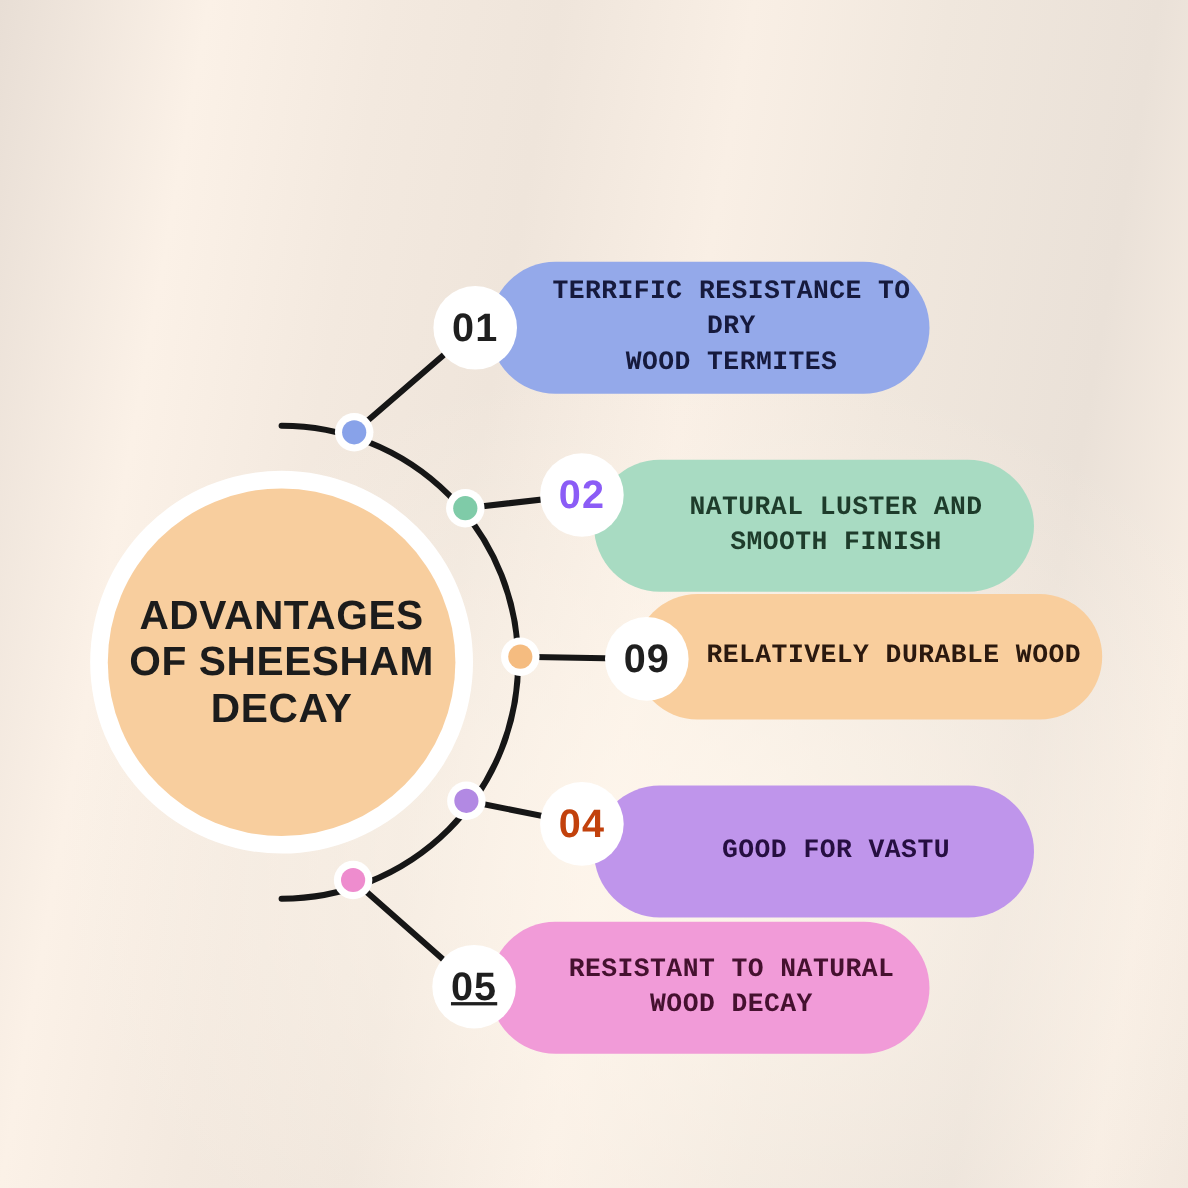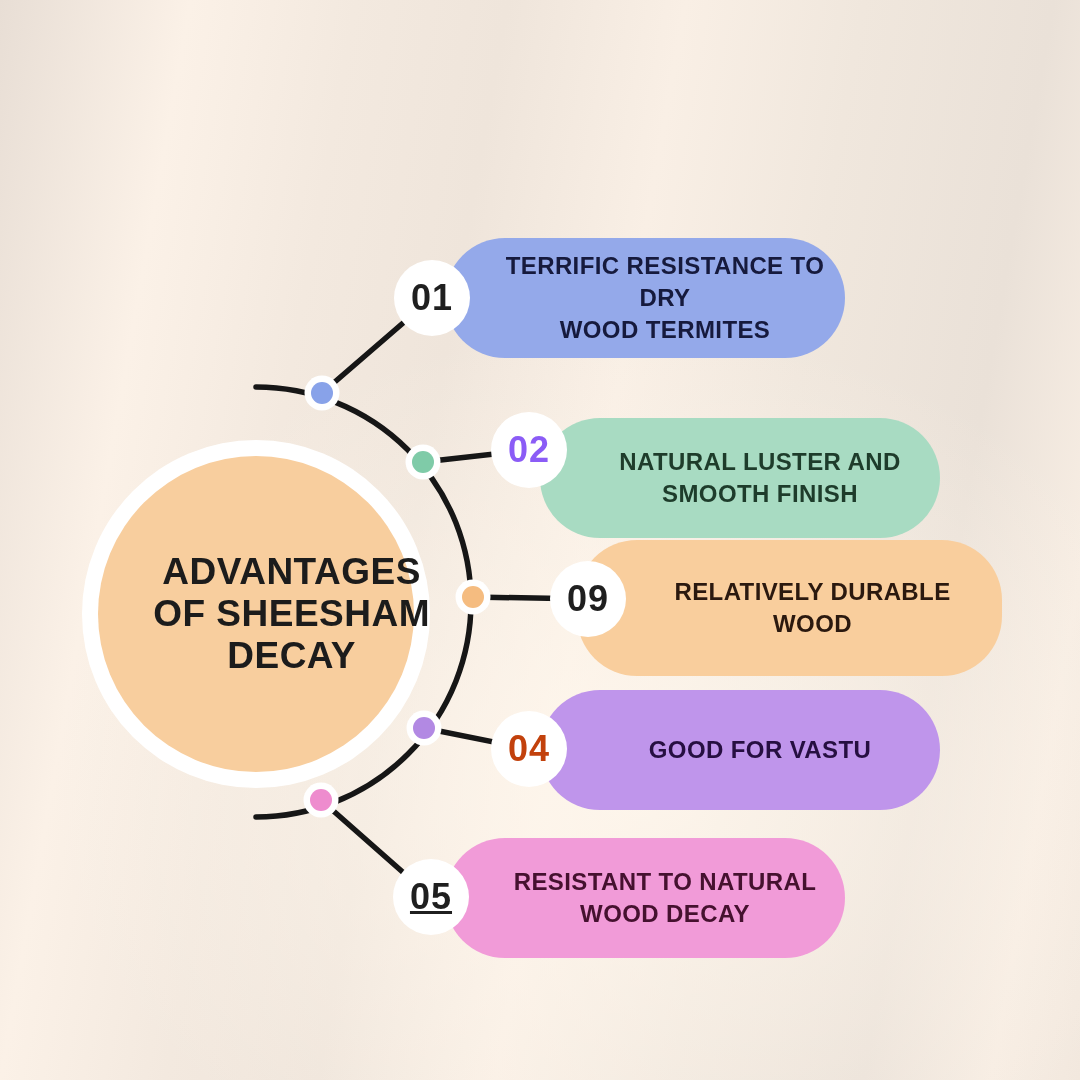--- a/index.html
+++ b/index.html
@@ -11,43 +11,44 @@
     background:
       radial-gradient(90% 70% at 58% 72%, rgba(255,247,237,0.85) 0%, rgba(255,247,237,0) 60%),
       linear-gradient(100deg,
         #E8DED5 0%, #FBF1E7 15%, #F3E9DF 28%, #EFE5DB 40%,
         #F9EFE5 54%, #F0E7DD 68%, #EAE1D8 83%, #F7EDE3 93%, #F2E8DE 100%);
   }
   .connector-svg{position:absolute;left:0;top:0;z-index:1;}
 
   
   .center-circle{
-    position:absolute;left:82px;top:440px;width:348px;height:348px;
+    position:absolute;left:82px;top:428px;width:348px;height:348px;
     border-radius:50%;z-index:2;
-    display:flex;align-items:center;justify-content:flex-end;
+    display:flex;align-items:center;justify-content:center;
   }
   .center-inner{position:absolute;inset:16px;border-radius:50%;}
   .center-title{
     position:relative;z-index:1;text-align:center;
     font-weight:bold;font-size:37px;line-height:42px;letter-spacing:0.5px;
   }
 
   
   .pill{
     position:absolute;z-index:2;border-radius:60px;box-sizing:border-box;
     display:flex;align-items:center;justify-content:center;
     text-align:center;
+    font-family:Liberation Mono, monospace;
   }
   .pill-label{
     font-weight:bold;font-size:24px;line-height:32px;letter-spacing:0.4px;
     white-space:pre-line;
   }
   .pill-1{left:445px;top:238px;width:400px;height:120px;padding-left:52px;padding-right:12px;}
   .pill-2{left:540px;top:390px;width:400px;height:120px;padding-left:52px;padding-right:12px;margin-top:28px;}
-  .pill-3{left:577px;top:540px;width:425px;height:136px;padding-left:62px;padding-right:16px;}
+  .pill-3{left:577px;top:540px;width:425px;height:114px;padding-left:62px;padding-right:16px;}
   .pill-4{left:540px;top:690px;width:400px;height:120px;padding-left:52px;padding-right:12px;}
   .pill-5{left:445px;top:838px;width:400px;height:120px;padding-left:52px;padding-right:12px;}
 
   
   .num-circle{
     position:absolute;z-index:3;width:76px;height:76px;border-radius:50%;
     display:flex;align-items:center;justify-content:center;
     font-size:36px;font-weight:bold;letter-spacing:1px;
   }
   .num-1{left:394px;top:260px;}
@@ -97,21 +98,21 @@
     <span class="pill-label">TERRIFIC RESISTANCE TO DRY
 WOOD TERMITES</span>
   </div>
   <div class="pill pill-2" style="background-color: rgb(168, 219, 194); color: rgb(30, 60, 43);">
     <span class="pill-label">NATURAL LUSTER AND
 SMOOTH FINISH</span>
   </div>
   <div class="pill pill-3" style="background-color: rgb(249, 206, 157); color: rgb(43, 25, 15);">
     <span class="pill-label">RELATIVELY DURABLE WOOD</span>
   </div>
-  <div class="pill pill-4" style="background-color: rgb(191, 149, 235); color: rgb(38, 15, 65);">
+  <div class="pill pill-4" style="background-color: rgb(191, 149, 235); color: rgb(38, 15, 65); margin-top: 24px;">
     <span class="pill-label">GOOD FOR VASTU</span>
   </div>
   <div class="pill pill-5" style="background-color: rgb(241, 155, 216); color: rgb(69, 17, 47);">
     <span class="pill-label">RESISTANT TO NATURAL
 WOOD DECAY</span>
   </div>
 
   <div class="num-circle num-1" style="background-color: rgb(255, 255, 255); color: rgb(31, 31, 31);">
     <span>01</span>
   </div>

